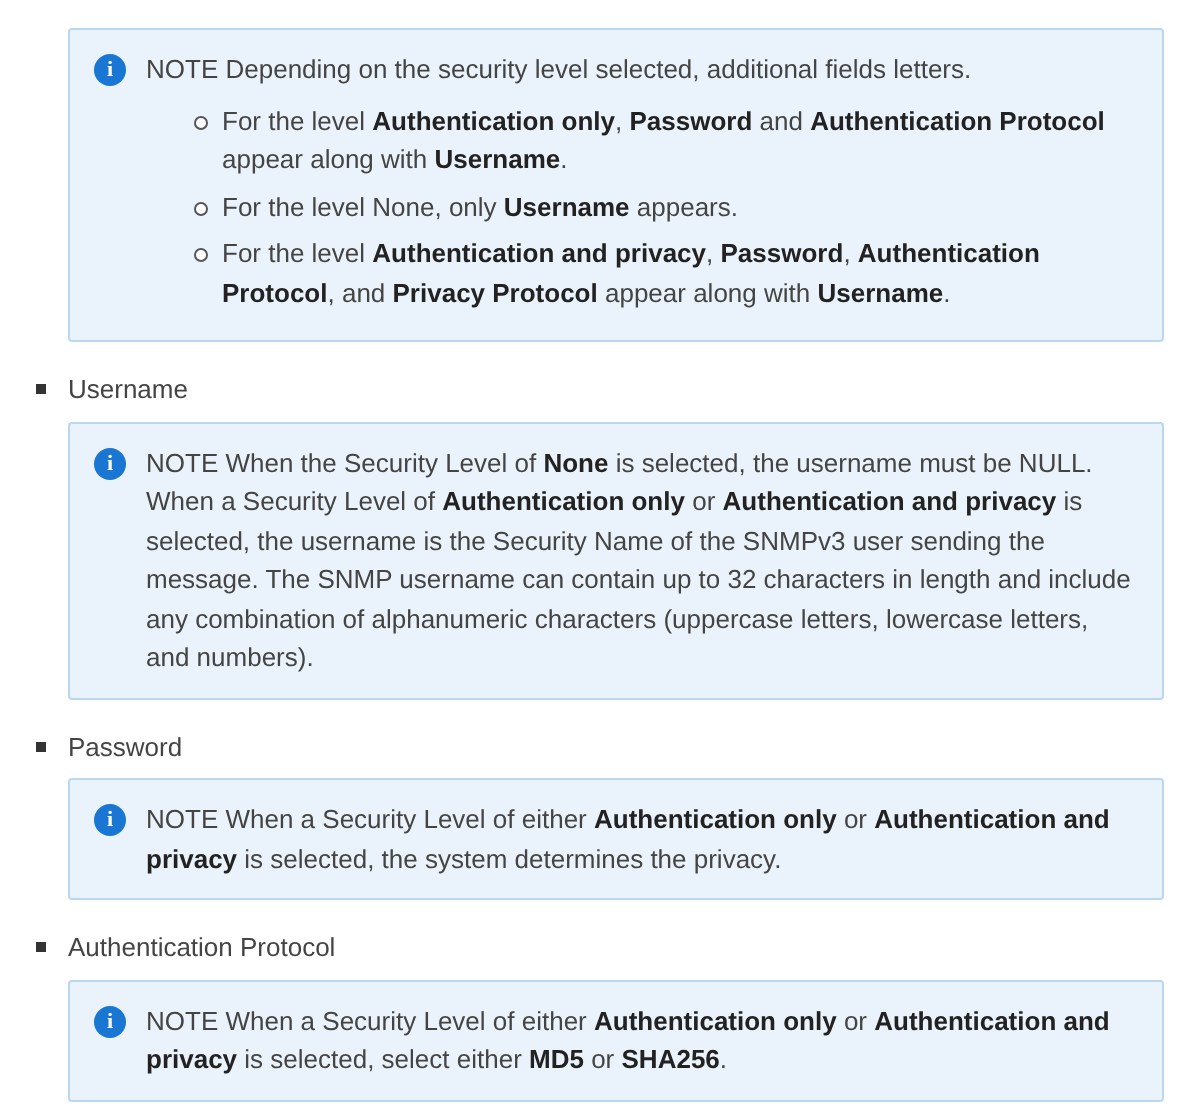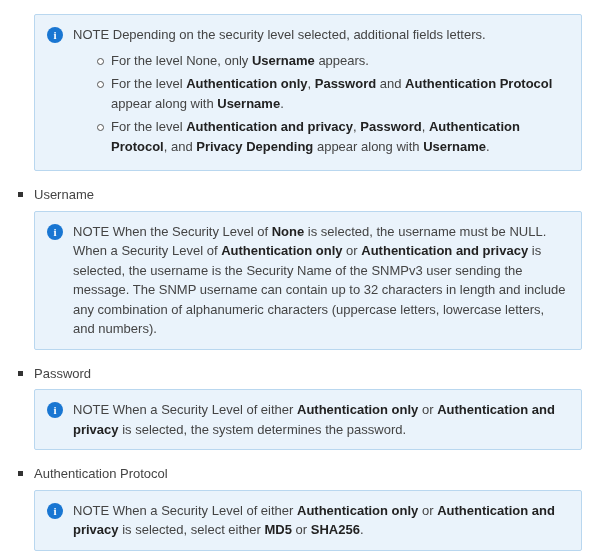--- a/index.html
+++ b/index.html
@@ -77,45 +77,45 @@
 </style>
 </head>
 <body>
 
 <div class="note-box">
   <div class="info-icon">i</div>
   <div class="note-text">
     <span>NOTE</span><span> Depending on the security level selected, additional fields letters.</span>
     <ul class="sub-list">
       <li>
+        <span>For the level </span><b>Authentication only</b><span>, </span><b>Password</b><span> and </span><b>Authentication Protocol</b><span> appear along with </span><b>Username</b><span>.</span>
+      </li>
+      <li>
         <span>For the level None, only </span><b>Username</b><span> appears.</span>
       </li>
       <li>
-        <span>For the level </span><b>Authentication only</b><span>, </span><b>Password</b><span> and </span><b>Authentication Protocol</b><span> appear along with </span><b>Username</b><span>.</span>
-      </li>
-      <li>
-        <span>For the level </span><b>Authentication and privacy</b><span>, </span><b>Password</b><span>, </span><b>Authentication Protocol</b><span>, and </span><b>Privacy Depending</b><span> appear along with </span><b>Username</b><span>.</span>
+        <span>For the level </span><b>Authentication and privacy</b><span>, </span><b>Password</b><span>, </span><b>Authentication Protocol</b><span>, and </span><b>Privacy Protocol</b><span> appear along with </span><b>Username</b><span>.</span>
       </li>
     </ul>
   </div>
 </div>
 
 <div class="field-item">Username</div>
 <div class="note-box">
   <div class="info-icon">i</div>
   <div class="note-text">
     <span>NOTE</span><span> When the Security Level of </span><b>None</b><span> is selected, the username must be NULL. When a Security Level of </span><b>Authentication only</b><span> or </span><b>Authentication and privacy</b><span> is selected, the username is the Security Name of the SNMPv3 user sending the message. The SNMP username can contain up to 32 characters in length and include any combination of alphanumeric characters (uppercase letters, lowercase letters, and numbers).</span>
   </div>
 </div>
 
 <div class="field-item">Password</div>
 <div class="note-box">
   <div class="info-icon">i</div>
   <div class="note-text">
-    <span>NOTE</span><span> When a Security Level of either </span><b>Authentication only</b><span> or </span><b>Authentication and privacy</b><span> is selected, the system determines the password.</span>
+    <span>NOTE</span><span> When a Security Level of either </span><b>Authentication only</b><span> or </span><b>Authentication and privacy</b><span> is selected, the system determines the privacy.</span>
   </div>
 </div>
 
 <div class="field-item">Authentication Protocol</div>
 <div class="note-box">
   <div class="info-icon">i</div>
   <div class="note-text">
     <span>NOTE</span><span> When a Security Level of either </span><b>Authentication only</b><span> or </span><b>Authentication and privacy</b><span> is selected, select either </span><b>MD5</b><span> or </span><b>SHA256</b><span>.</span>
   </div>
 </div>

